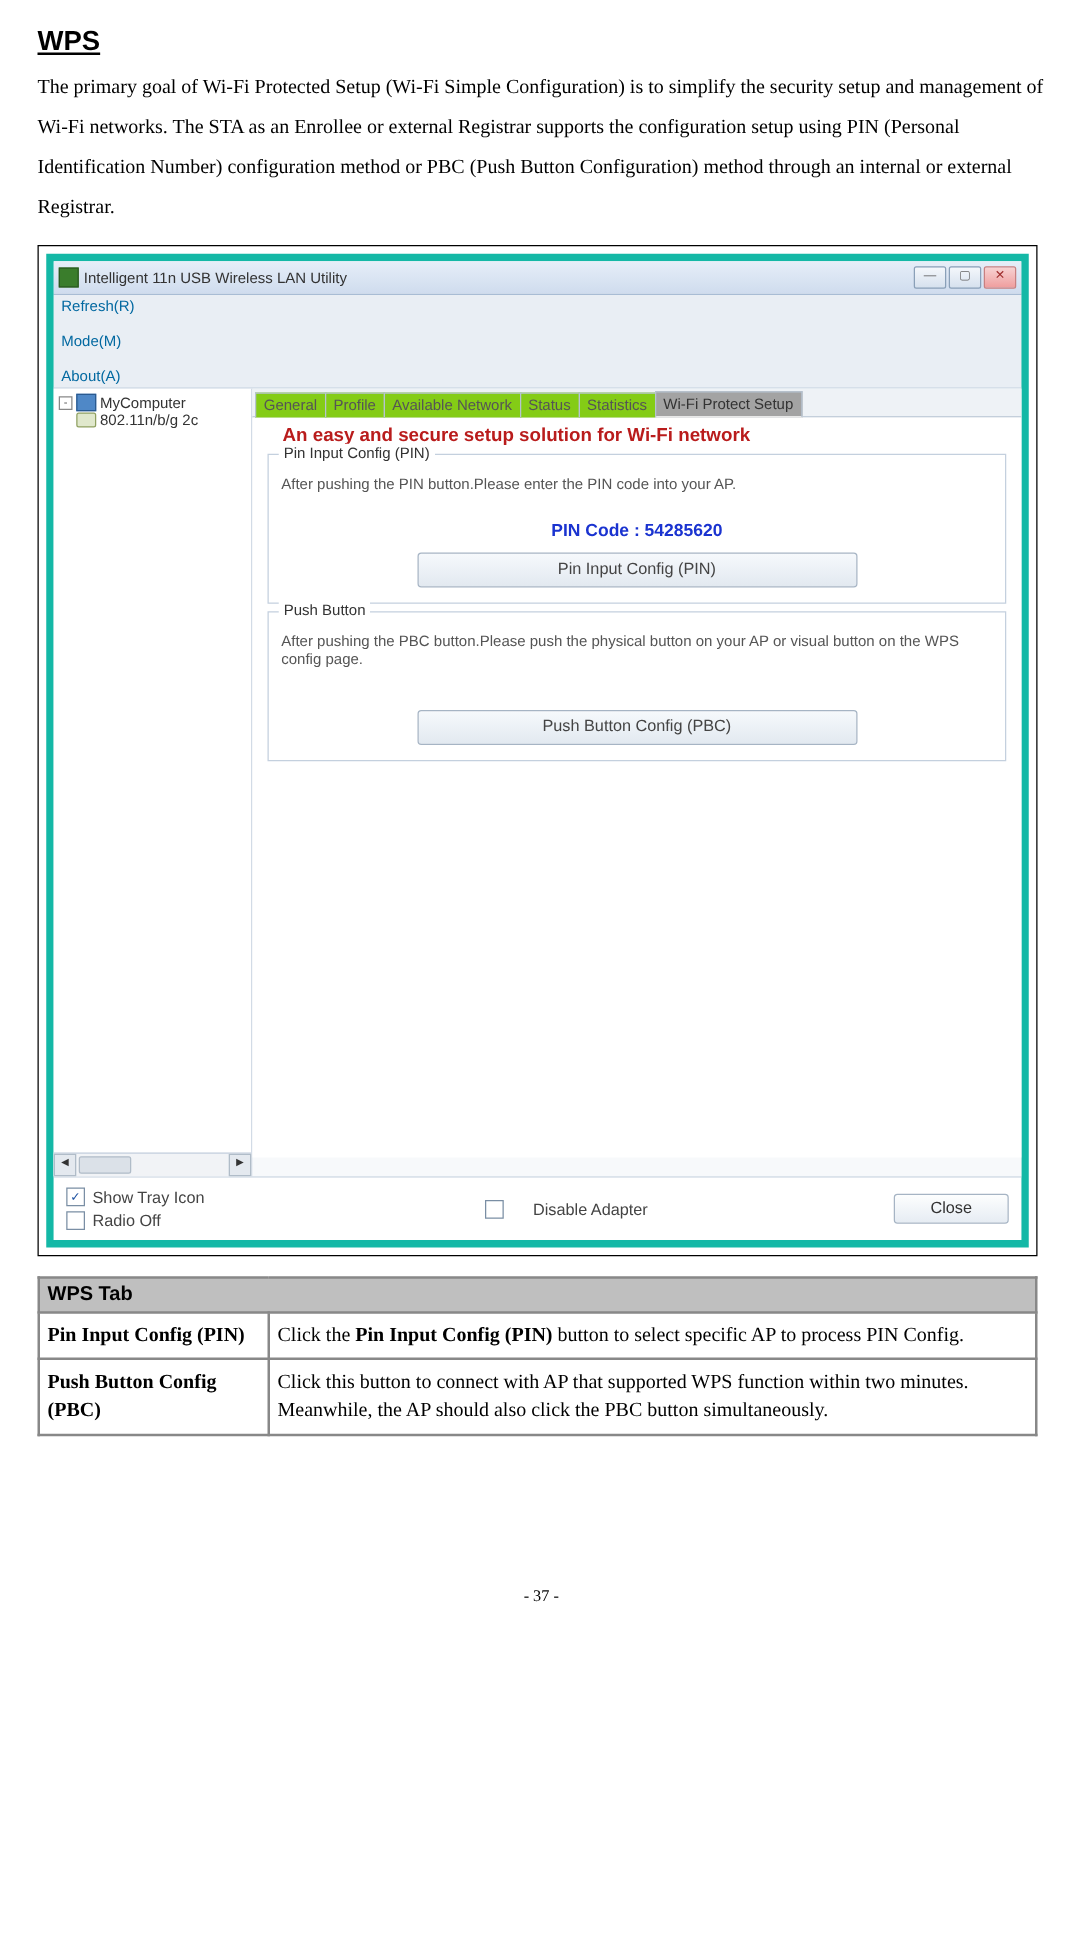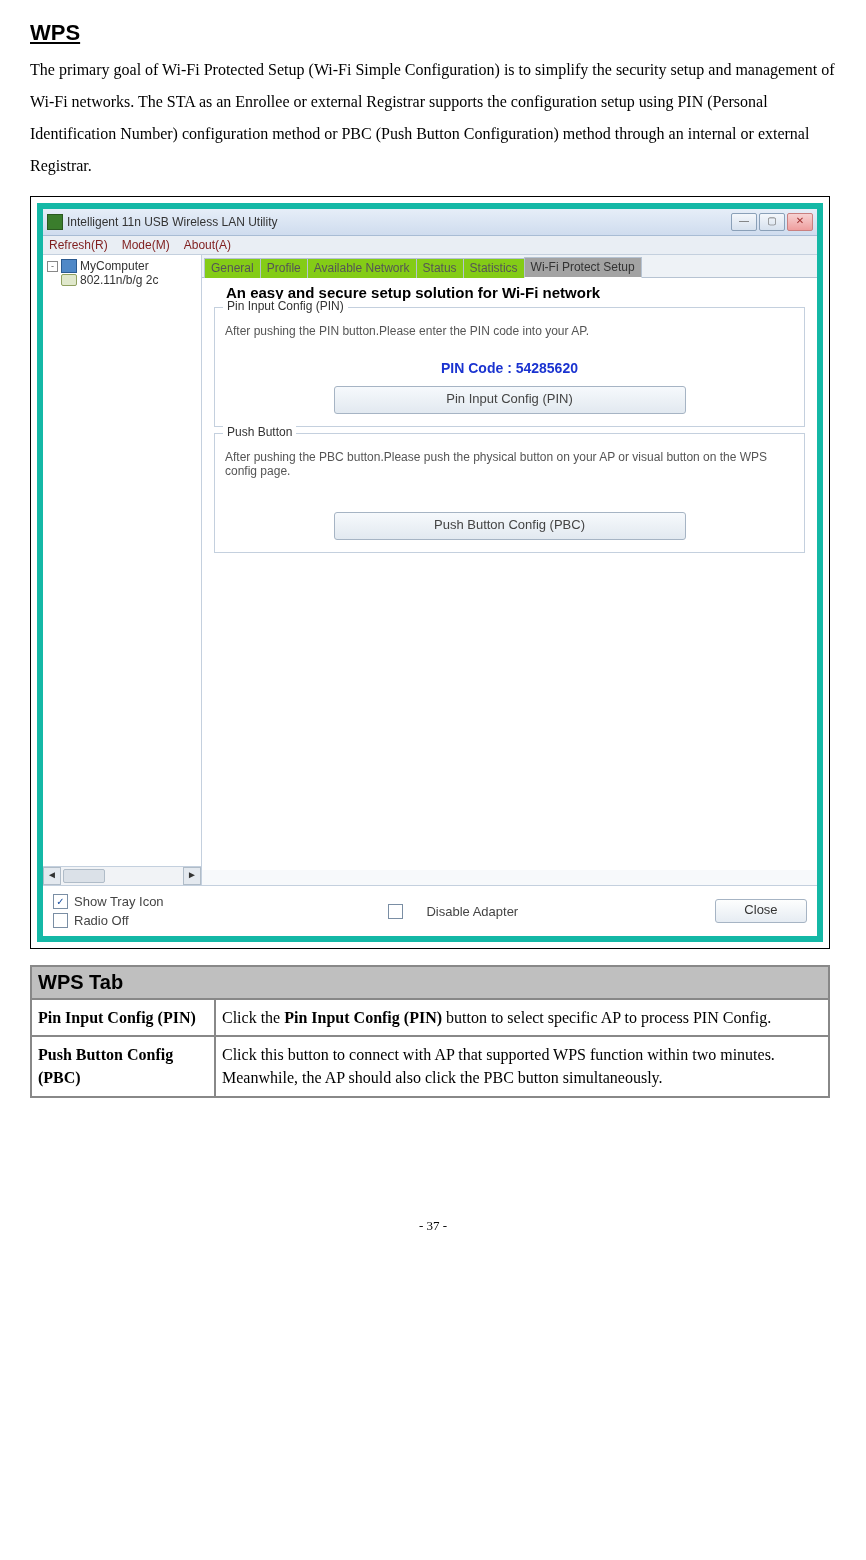--- a/index.html
+++ b/index.html
@@ -62,23 +62,24 @@
     text-align:center;
     line-height:14px;
     color:#666;
   }
   .winbtn.close { background: linear-gradient(#f7d2d2,#ef9e9e); color:#a03030; border-color:#c98080; }
   .menubar {
     background:#e9eef4;
     border-bottom:1px solid #c4d0de;
     padding:2px 6px;
     font-size:12px;
-    color:#7f1d1d;
+    color:#0369a1;
     display:flex;
     gap:14px;
+    flex-direction:column;
   }
   .body-area {
     display:flex;
     background:#fff;
   }
   .sidebar {
     width:158px;
     border-right:1px solid #c4d0de;
     position:relative;
     height:630px;
@@ -147,21 +148,21 @@
     font-weight:bold;
     font-size:24px;
     color:#222;
     text-shadow: 1px 1px 0 #fff, -1px -1px 0 #aaa;
     margin:2px 0 2px 4px;
   }
   .wps-sub {
     font-family: Arial, sans-serif;
     font-weight:bold;
     font-size:15px;
-    color:#000000;
+    color:#b91c1c;
     margin: 0 0 6px 14px;
   }
   .groupbox {
     border:1px solid #c4d0de;
     margin:4px 2px;
     position:relative;
     padding:16px 10px 12px 10px;
     font-size:12px;
     color:#444;
   }
@@ -229,21 +230,21 @@
     border:2px solid #888;
     width: 800px;
     margin-top:16px;
     font-family:"Times New Roman", serif;
     font-size:16px;
   }
   table.desc th {
     text-align:left;
     background:#bfbfbf;
     font-family: Arial, sans-serif;
-    font-size:20px;
+    font-size:16px;
     font-weight:bold;
     border:2px solid #888;
     padding:4px 6px;
   }
   table.desc td {
     border:2px solid #888;
     padding:6px 6px;
     vertical-align:middle;
     line-height:1.45;
   }

